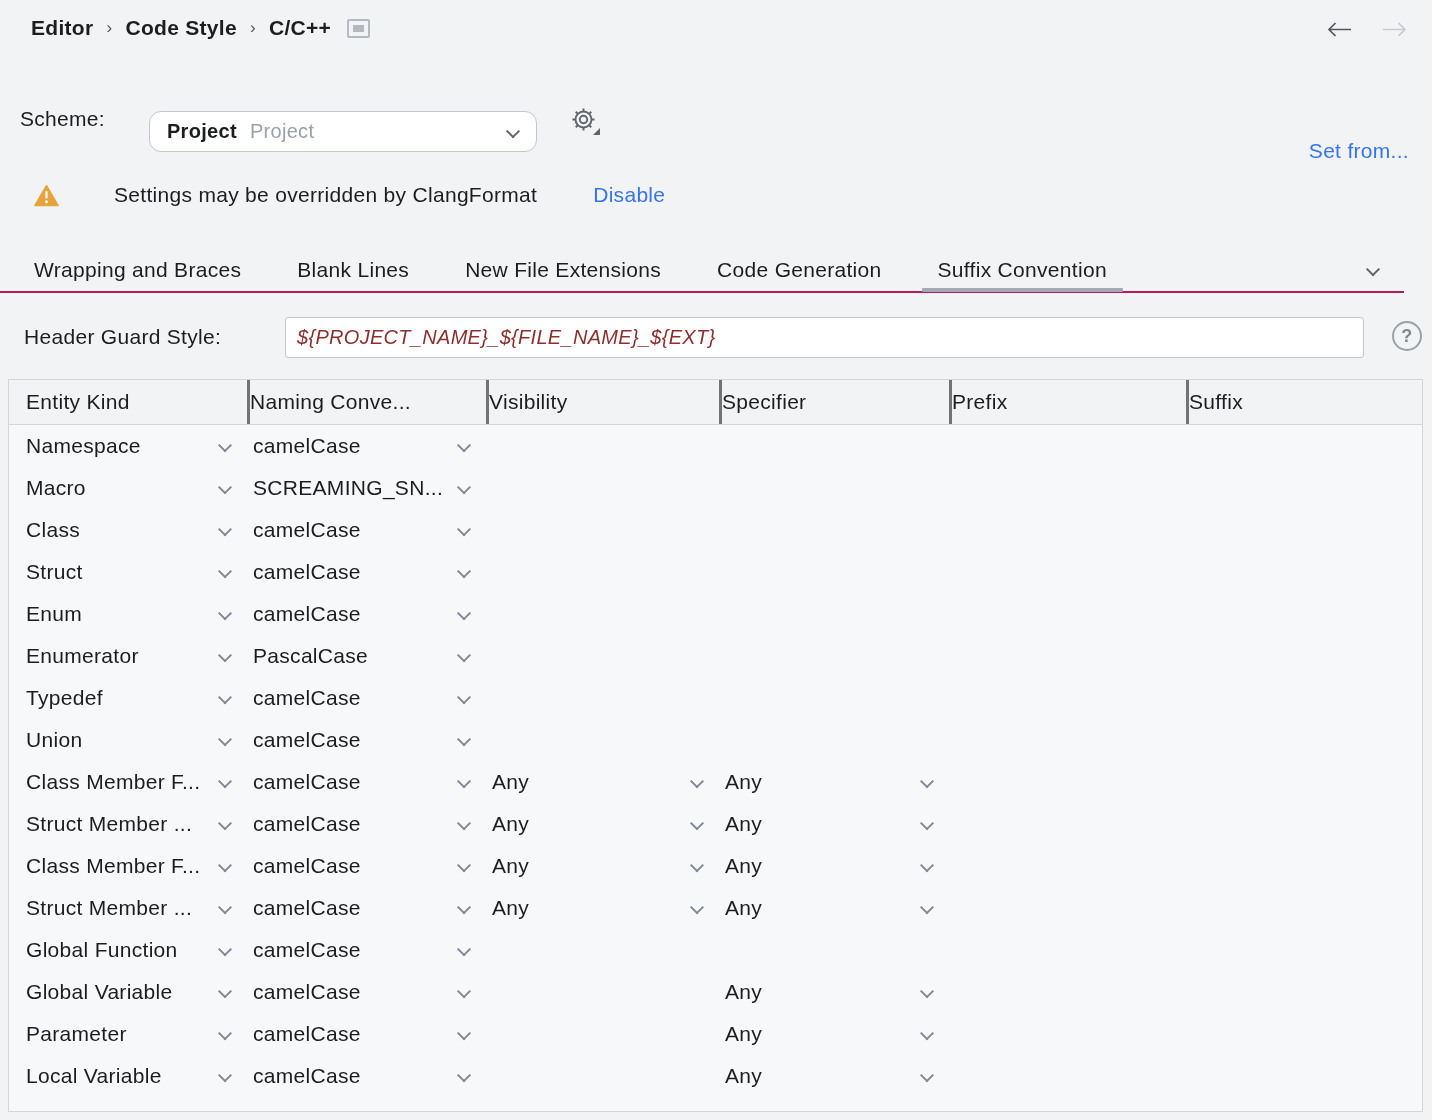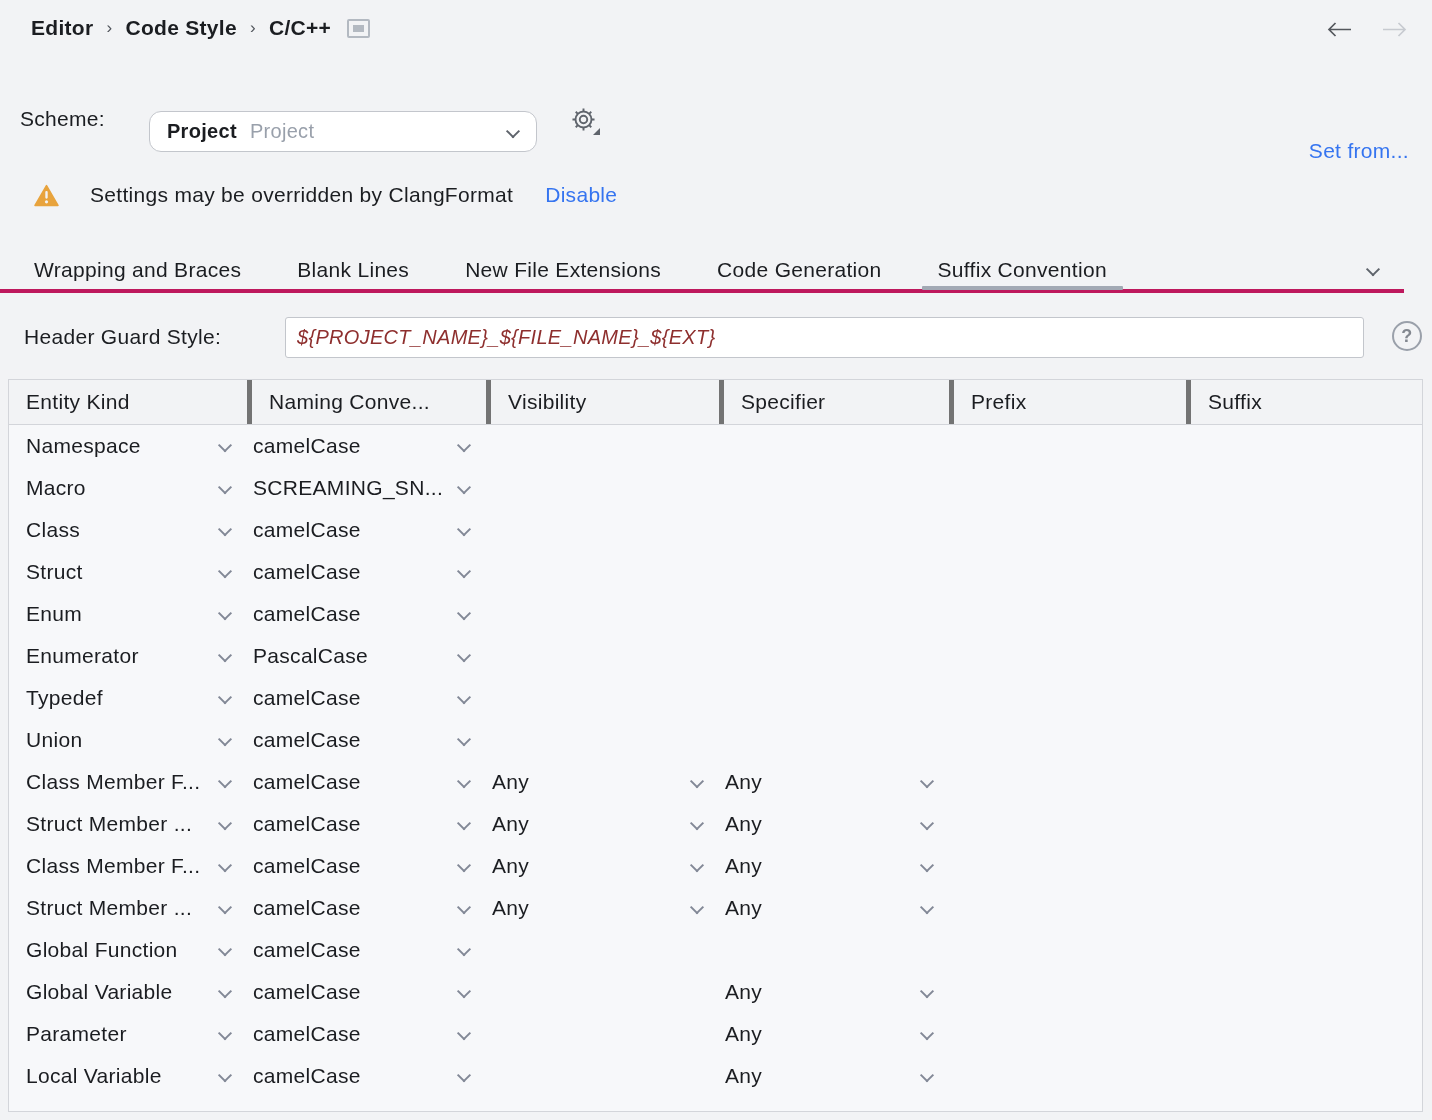--- a/index.html
+++ b/index.html
@@ -34,27 +34,27 @@
                align-items:center; justify-content:center; cursor:default; }
   .gear-corner { position:absolute; right:0; bottom:0; width:0; height:0;
                  border-style:solid; border-width:0 0 7px 7px;
                  border-color:transparent transparent #5f646c transparent; }
 
   
   .set-from { position:absolute; top:139px; right:23px; font-size:21px; color:#3574F0; cursor:pointer; }
   .link-blue { color:#3574F0; cursor:pointer; }
 
   
-  .warning-row { position:absolute; top:183px; left:34px; display:flex; align-items:center; }
+  .warning-row { position:absolute; top:183px; left:34px; display:flex; align-items:center;gap:24px; }
   .warning-text { margin-left:31px; font-size:21px; }
   .warning-action { margin-left:32px; font-size:21px; }
 
   
   .tabs { position:absolute; top:247px; left:0; width:1404px; height:46px;
-          border-bottom:4px solid #be185d; display:flex; align-items:stretch; padding-left:18px; }
+          border-bottom:2px solid #be185d; display:flex; align-items:stretch; padding-left:18px; }
   .tab { position:relative; line-height:45px; padding:0 16px; margin-right:24px;
          font-size:21px; white-space:nowrap; cursor:pointer; }
   .tab.selected::after { content:""; position:absolute; left:0; right:0; bottom:-1px;
                          height:4px; background:#a2a9b4; border-radius:1px; }
   .tabs-more { position:absolute; right:16px; top:0; width:34px; height:45px; cursor:pointer; }
 
   
   .chev { position:absolute; width:14px; height:14px; top:50%; transform:translateY(-55%); }
   .chev::before { content:""; position:absolute; left:2px; top:2px; width:8px; height:8px;
                   border-right:2px solid #828896; border-bottom:2px solid #828896;
@@ -70,21 +70,21 @@
                  color:#8e2f2e; padding:0 11px; outline:none; }
   .help-icon { position:absolute; left:1392px; top:321px; width:30px; height:30px;
                border:2px solid #9aa0aa; border-radius:50%; color:#82878f;
                font-size:18px; font-weight:700; text-align:center; line-height:26px; cursor:pointer; }
 
   
   .nc-table { position:absolute; left:8px; top:379px; width:1415px; height:733px;
               border:1px solid #d3d5da; background:#f7f8fa; }
   .thead, .trow { display:grid; grid-template-columns:238px 239px 233px 230px 237px 1fr; }
   .thead { height:45px; background:#f2f3f5; border-bottom:1px solid #d3d5da; }
-  .th { line-height:43px; font-size:21px; padding-left:17px; border-left:5px solid #737373;
+  .th { line-height:43px; font-size:21px; padding-left:0; border-left:3px solid #737373;
         overflow:hidden; white-space:nowrap; }
   .th:first-child { border-left:none; padding-left:17px; }
   .trow { height:42px; }
   .tcell { position:relative; line-height:42px; font-size:21px; padding-left:6px; white-space:nowrap; }
   .tcell.c-entity { padding-left:17px; }
   .tcell .chev { right:15px; }
 </style>
 </head>
 <body>
 

